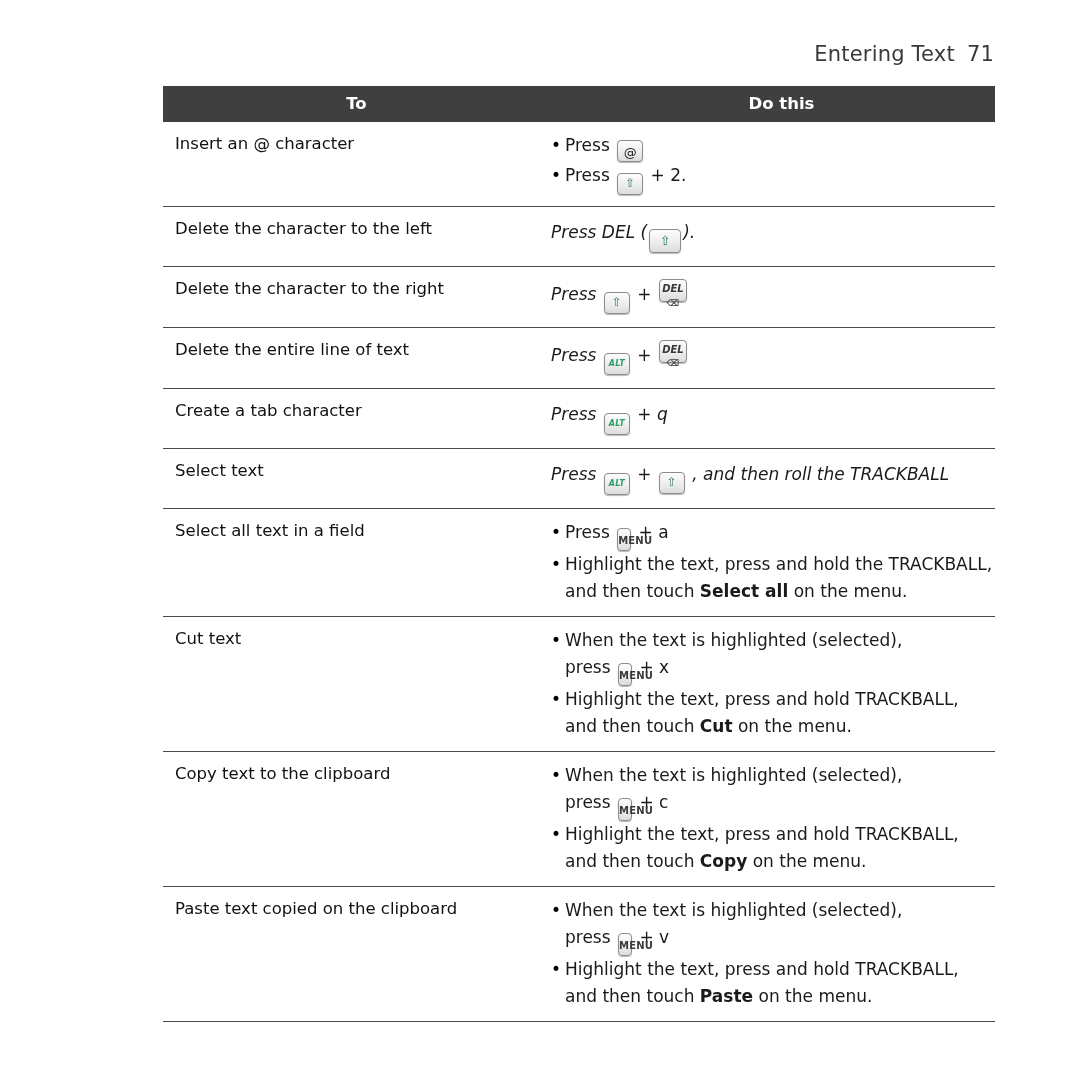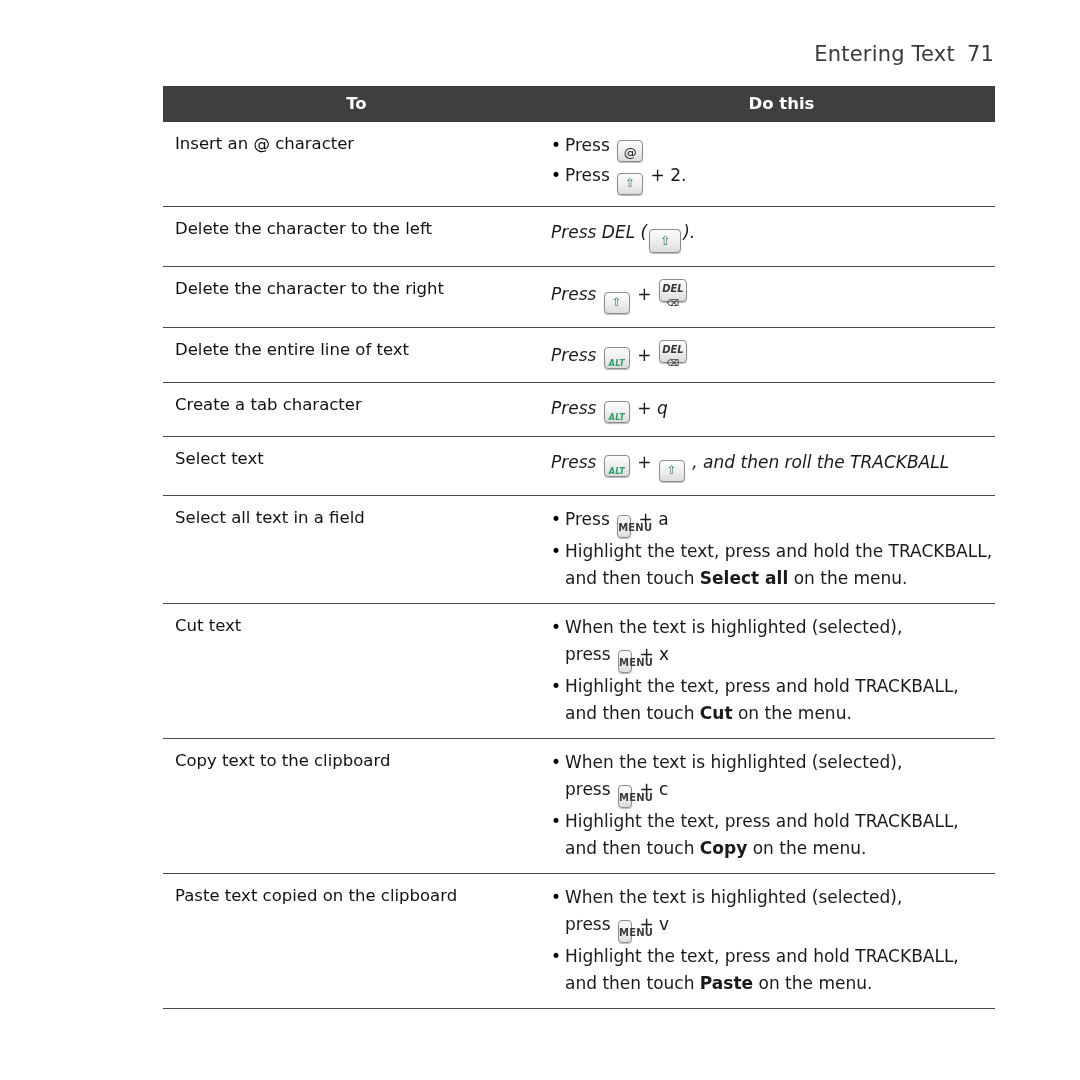--- a/index.html
+++ b/index.html
@@ -134,21 +134,21 @@
     width: 32px; height: 24px;
     box-sizing: border-box;
     padding-top: 4px;
     font-size: 13px;
     color: #2f7f4f;
     vertical-align: -7px;
   }
   .key.k-alt {
     width: 26px; height: 22px;
     box-sizing: border-box;
-    padding-top: 12px;
+    padding-top: 6px;
     font-size: 8px;
     font-weight: bold;
     color: #2f9e68;
     letter-spacing: 0.3px;
   }
   .key.k-menu {
     width: 14px; height: 23px;
     box-sizing: border-box;
     padding-top: 7px;
     font-size: 10px;

